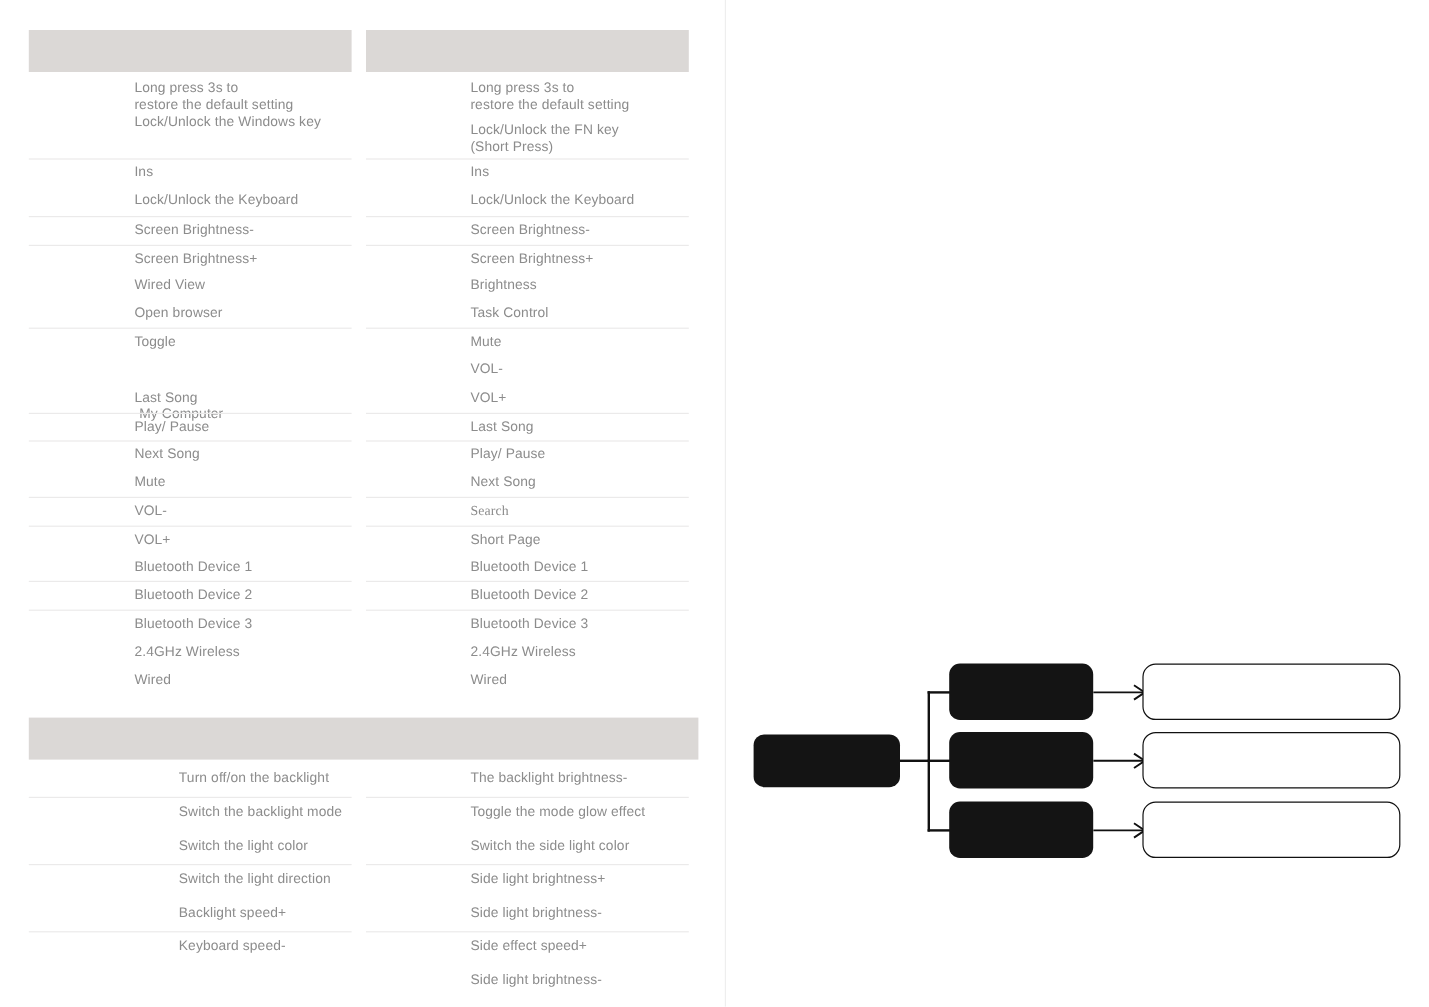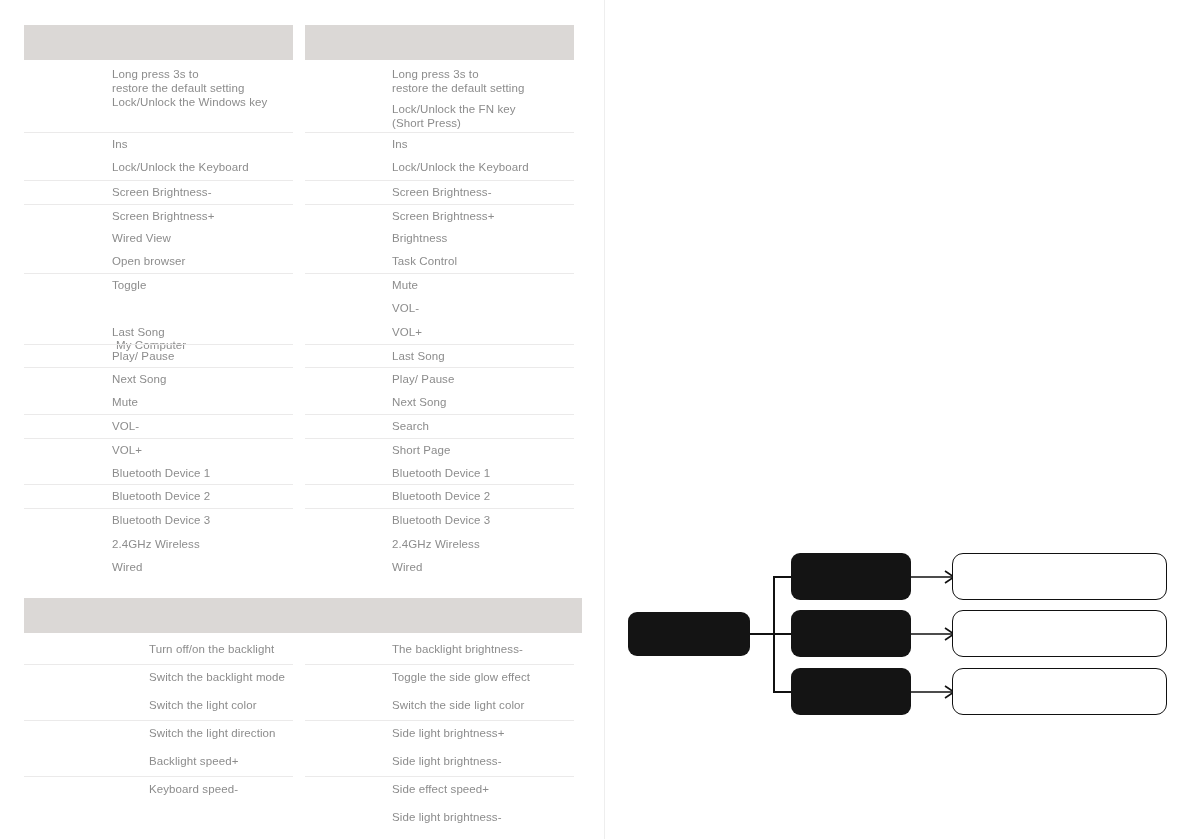--- a/index.html
+++ b/index.html
@@ -250,21 +250,21 @@
       <div class="rule" style="left: 305px; top: 367px; width: 269px;"></div>
       <div class="row" style="left: 305px; top: 367px; width: 269px; height: 23px;">
         <div class="keycell" style="left: 0px; top: 0px; width: 88px; height: 23px;"></div>
         <div class="row-label" style="left: 87px; top: 5px;">Play/ Pause</div>
       </div>
       <div class="row" style="left: 305px; top: 390px; width: 269px; height: 24px;">
         <div class="keycell" style="left: 0px; top: 0px; width: 88px; height: 24px;"></div>
         <div class="row-label" style="left: 87px; top: 5px;">Next Song</div>
       </div>
       <div class="rule" style="left: 305px; top: 414px; width: 269px;"></div>
-      <div class="row" style="left: 305px; top: 414px; width: 269px; height: 24px;">
+      <div class="row" style="left: 305px; top: 414px; width: 269px; height: 24px; font-family: Liberation Serif, serif;">
         <div class="keycell" style="left: 0px; top: 0px; width: 88px; height: 24px;"></div>
         <div class="row-label" style="left: 87px; top: 5px;">Search</div>
       </div>
       <div class="rule" style="left: 305px; top: 438px; width: 269px;"></div>
       <div class="row" style="left: 305px; top: 438px; width: 269px; height: 23px;">
         <div class="keycell" style="left: 0px; top: 0px; width: 88px; height: 23px;"></div>
         <div class="row-label" style="left: 87px; top: 5px;">Short Page</div>
       </div>
       <div class="row" style="left: 305px; top: 461px; width: 269px; height: 23px;">
         <div class="keycell" style="left: 0px; top: 0px; width: 88px; height: 23px;"></div>
@@ -291,21 +291,21 @@
     </div>
 
   <div class="hdr-bar" style="left:24px; top:598px; width:558px; height:35px;"></div>
   <div id="backlight-rows">
       <div class="row-label" style="left: 149px; top: 642px;">Turn off/on the backlight</div>
       <div class="row-label" style="left: 392px; top: 642px;">The backlight brightness-</div>
       <div class="row" style="left: 24px; top: 636px; width: 558px; height: 28px;"></div>
       <div class="rule" style="left: 24px; top: 664px; width: 269px;"></div>
       <div class="rule" style="left: 305px; top: 664px; width: 269px;"></div>
       <div class="row-label" style="left: 149px; top: 670px;">Switch the backlight mode</div>
-      <div class="row-label" style="left: 392px; top: 670px;">Toggle the side glow effect</div>
+      <div class="row-label" style="left: 392px; top: 670px;">Toggle the mode glow effect</div>
       <div class="row" style="left: 24px; top: 664px; width: 558px; height: 28px;"></div>
       <div class="row-label" style="left: 149px; top: 698px;">Switch the light color</div>
       <div class="row-label" style="left: 392px; top: 698px;">Switch the side light color</div>
       <div class="row" style="left: 24px; top: 692px; width: 558px; height: 28px;"></div>
       <div class="rule" style="left: 24px; top: 720px; width: 269px;"></div>
       <div class="rule" style="left: 305px; top: 720px; width: 269px;"></div>
       <div class="row-label" style="left: 149px; top: 726px;">Switch the light direction</div>
       <div class="row-label" style="left: 392px; top: 726px;">Side light brightness+</div>
       <div class="row" style="left: 24px; top: 720px; width: 558px; height: 28px;"></div>
       <div class="row-label" style="left: 149px; top: 754px;">Backlight speed+</div>

